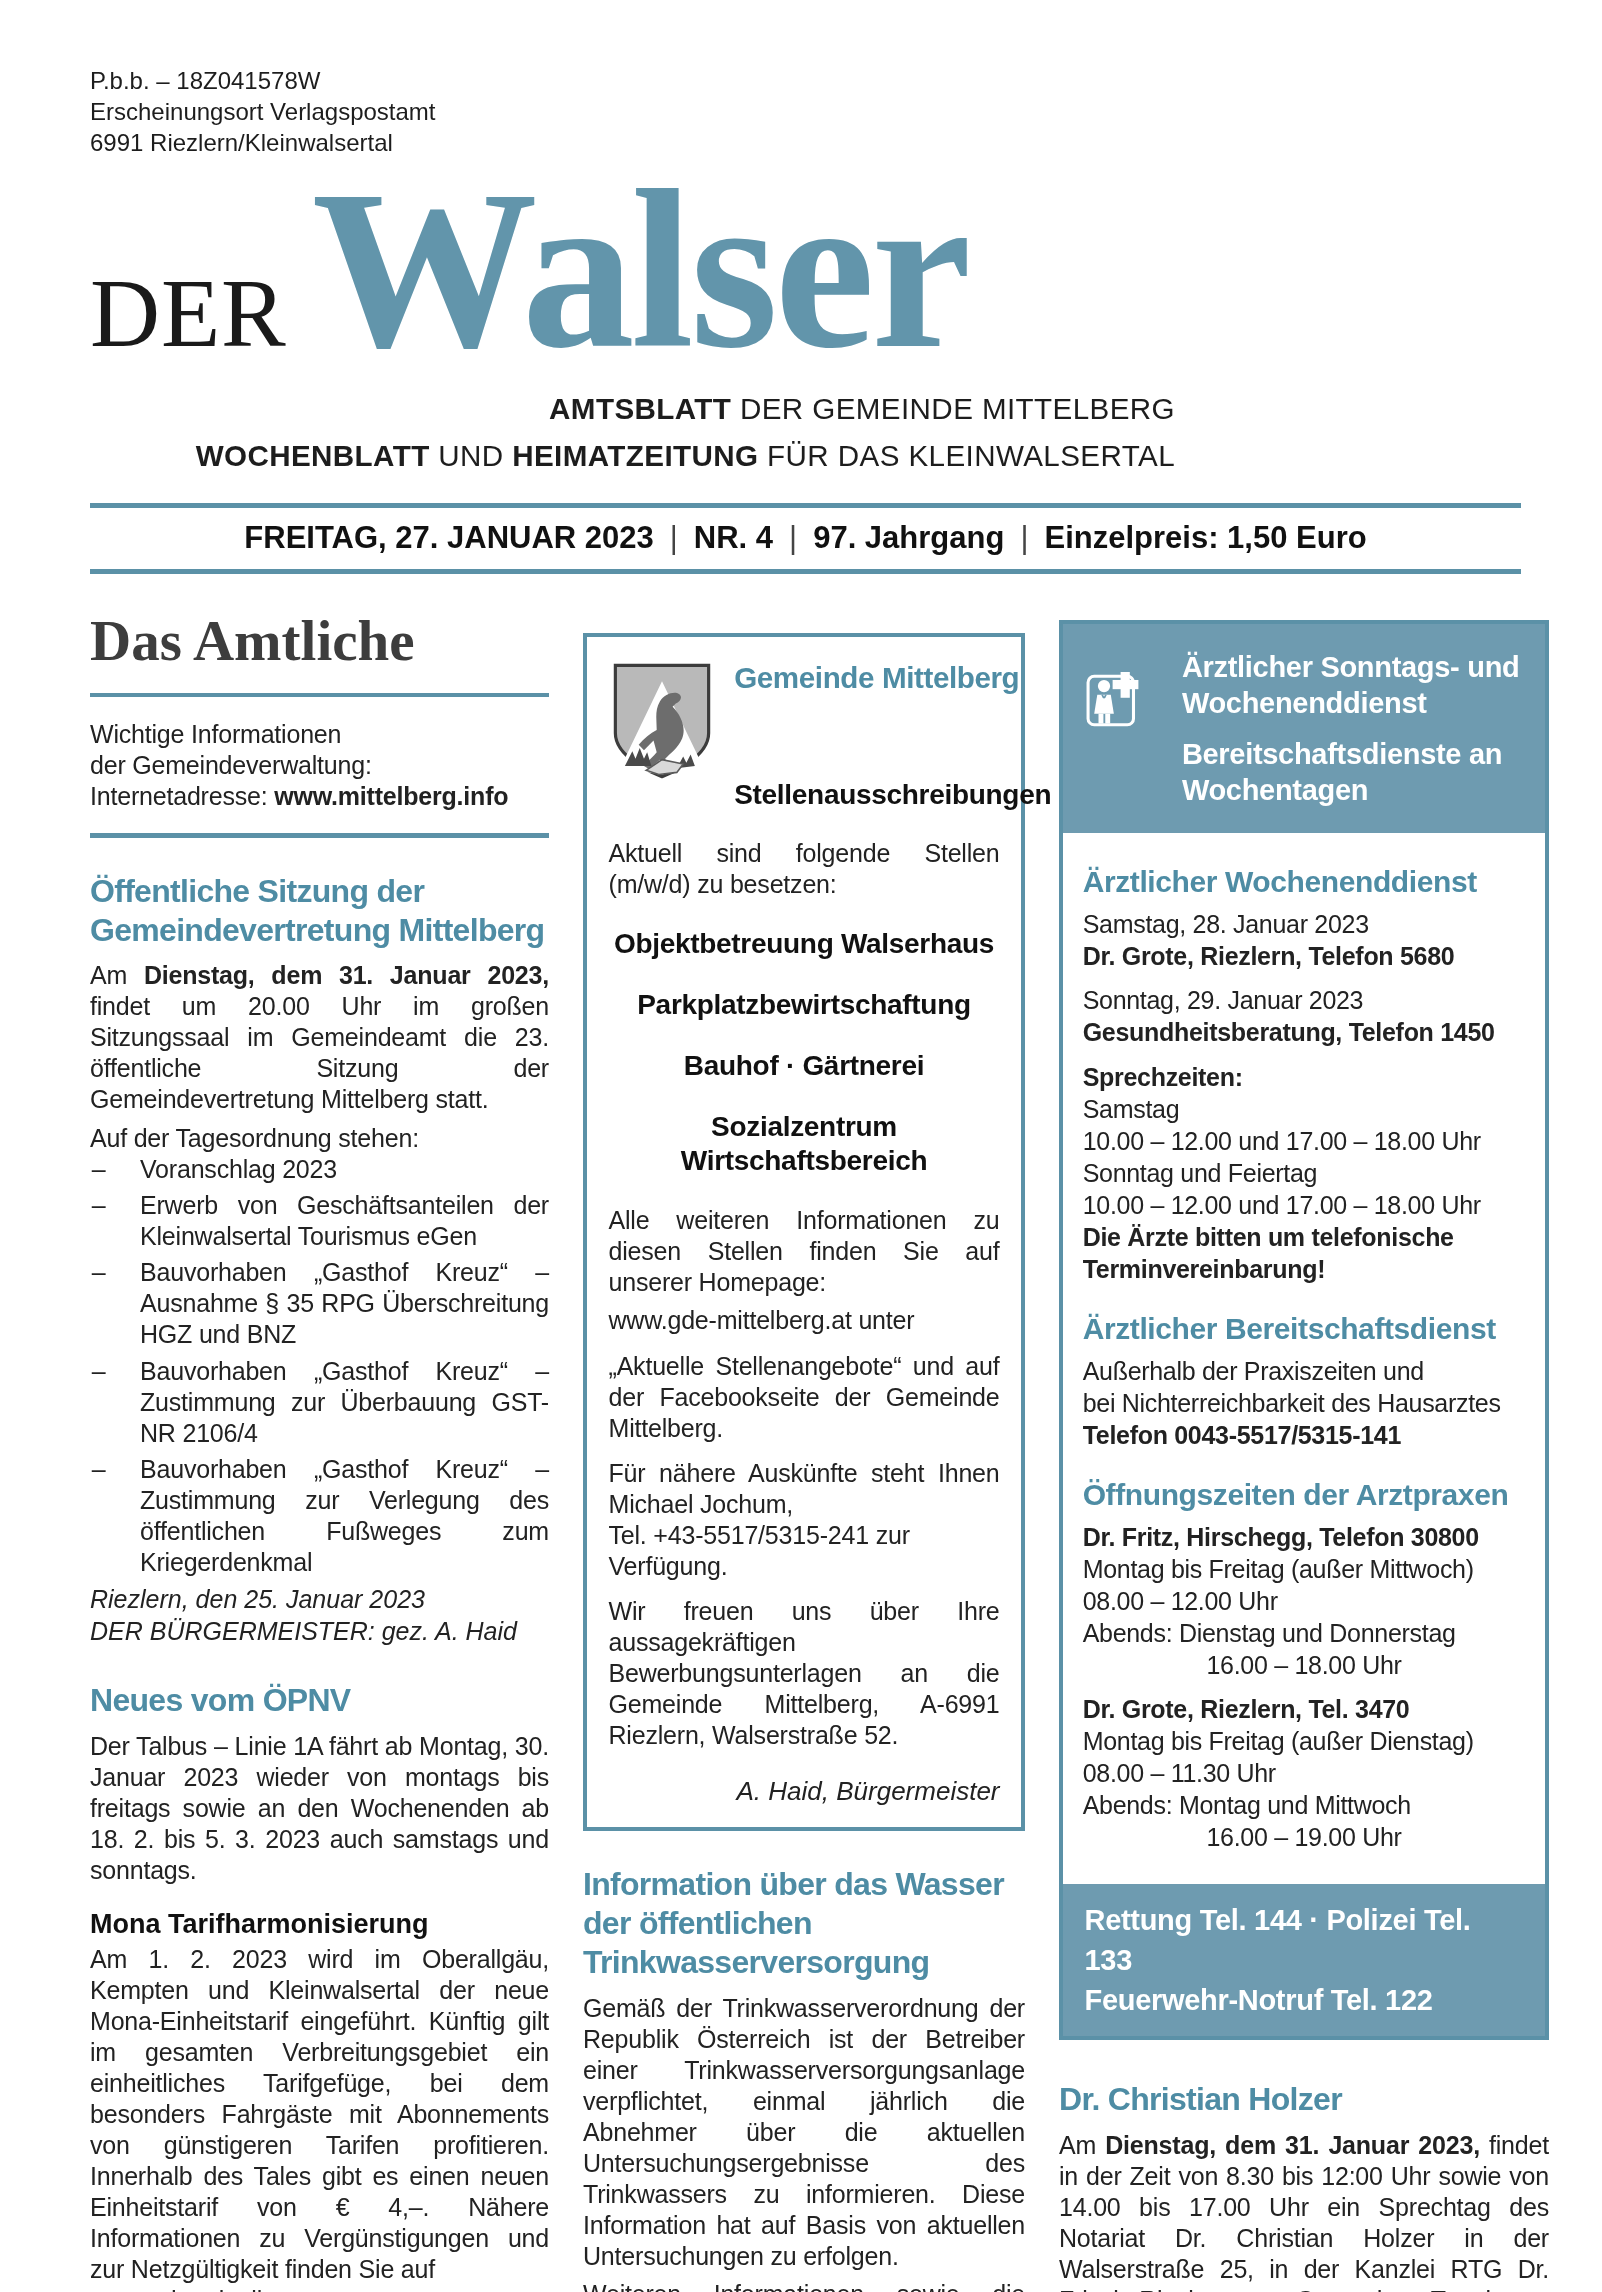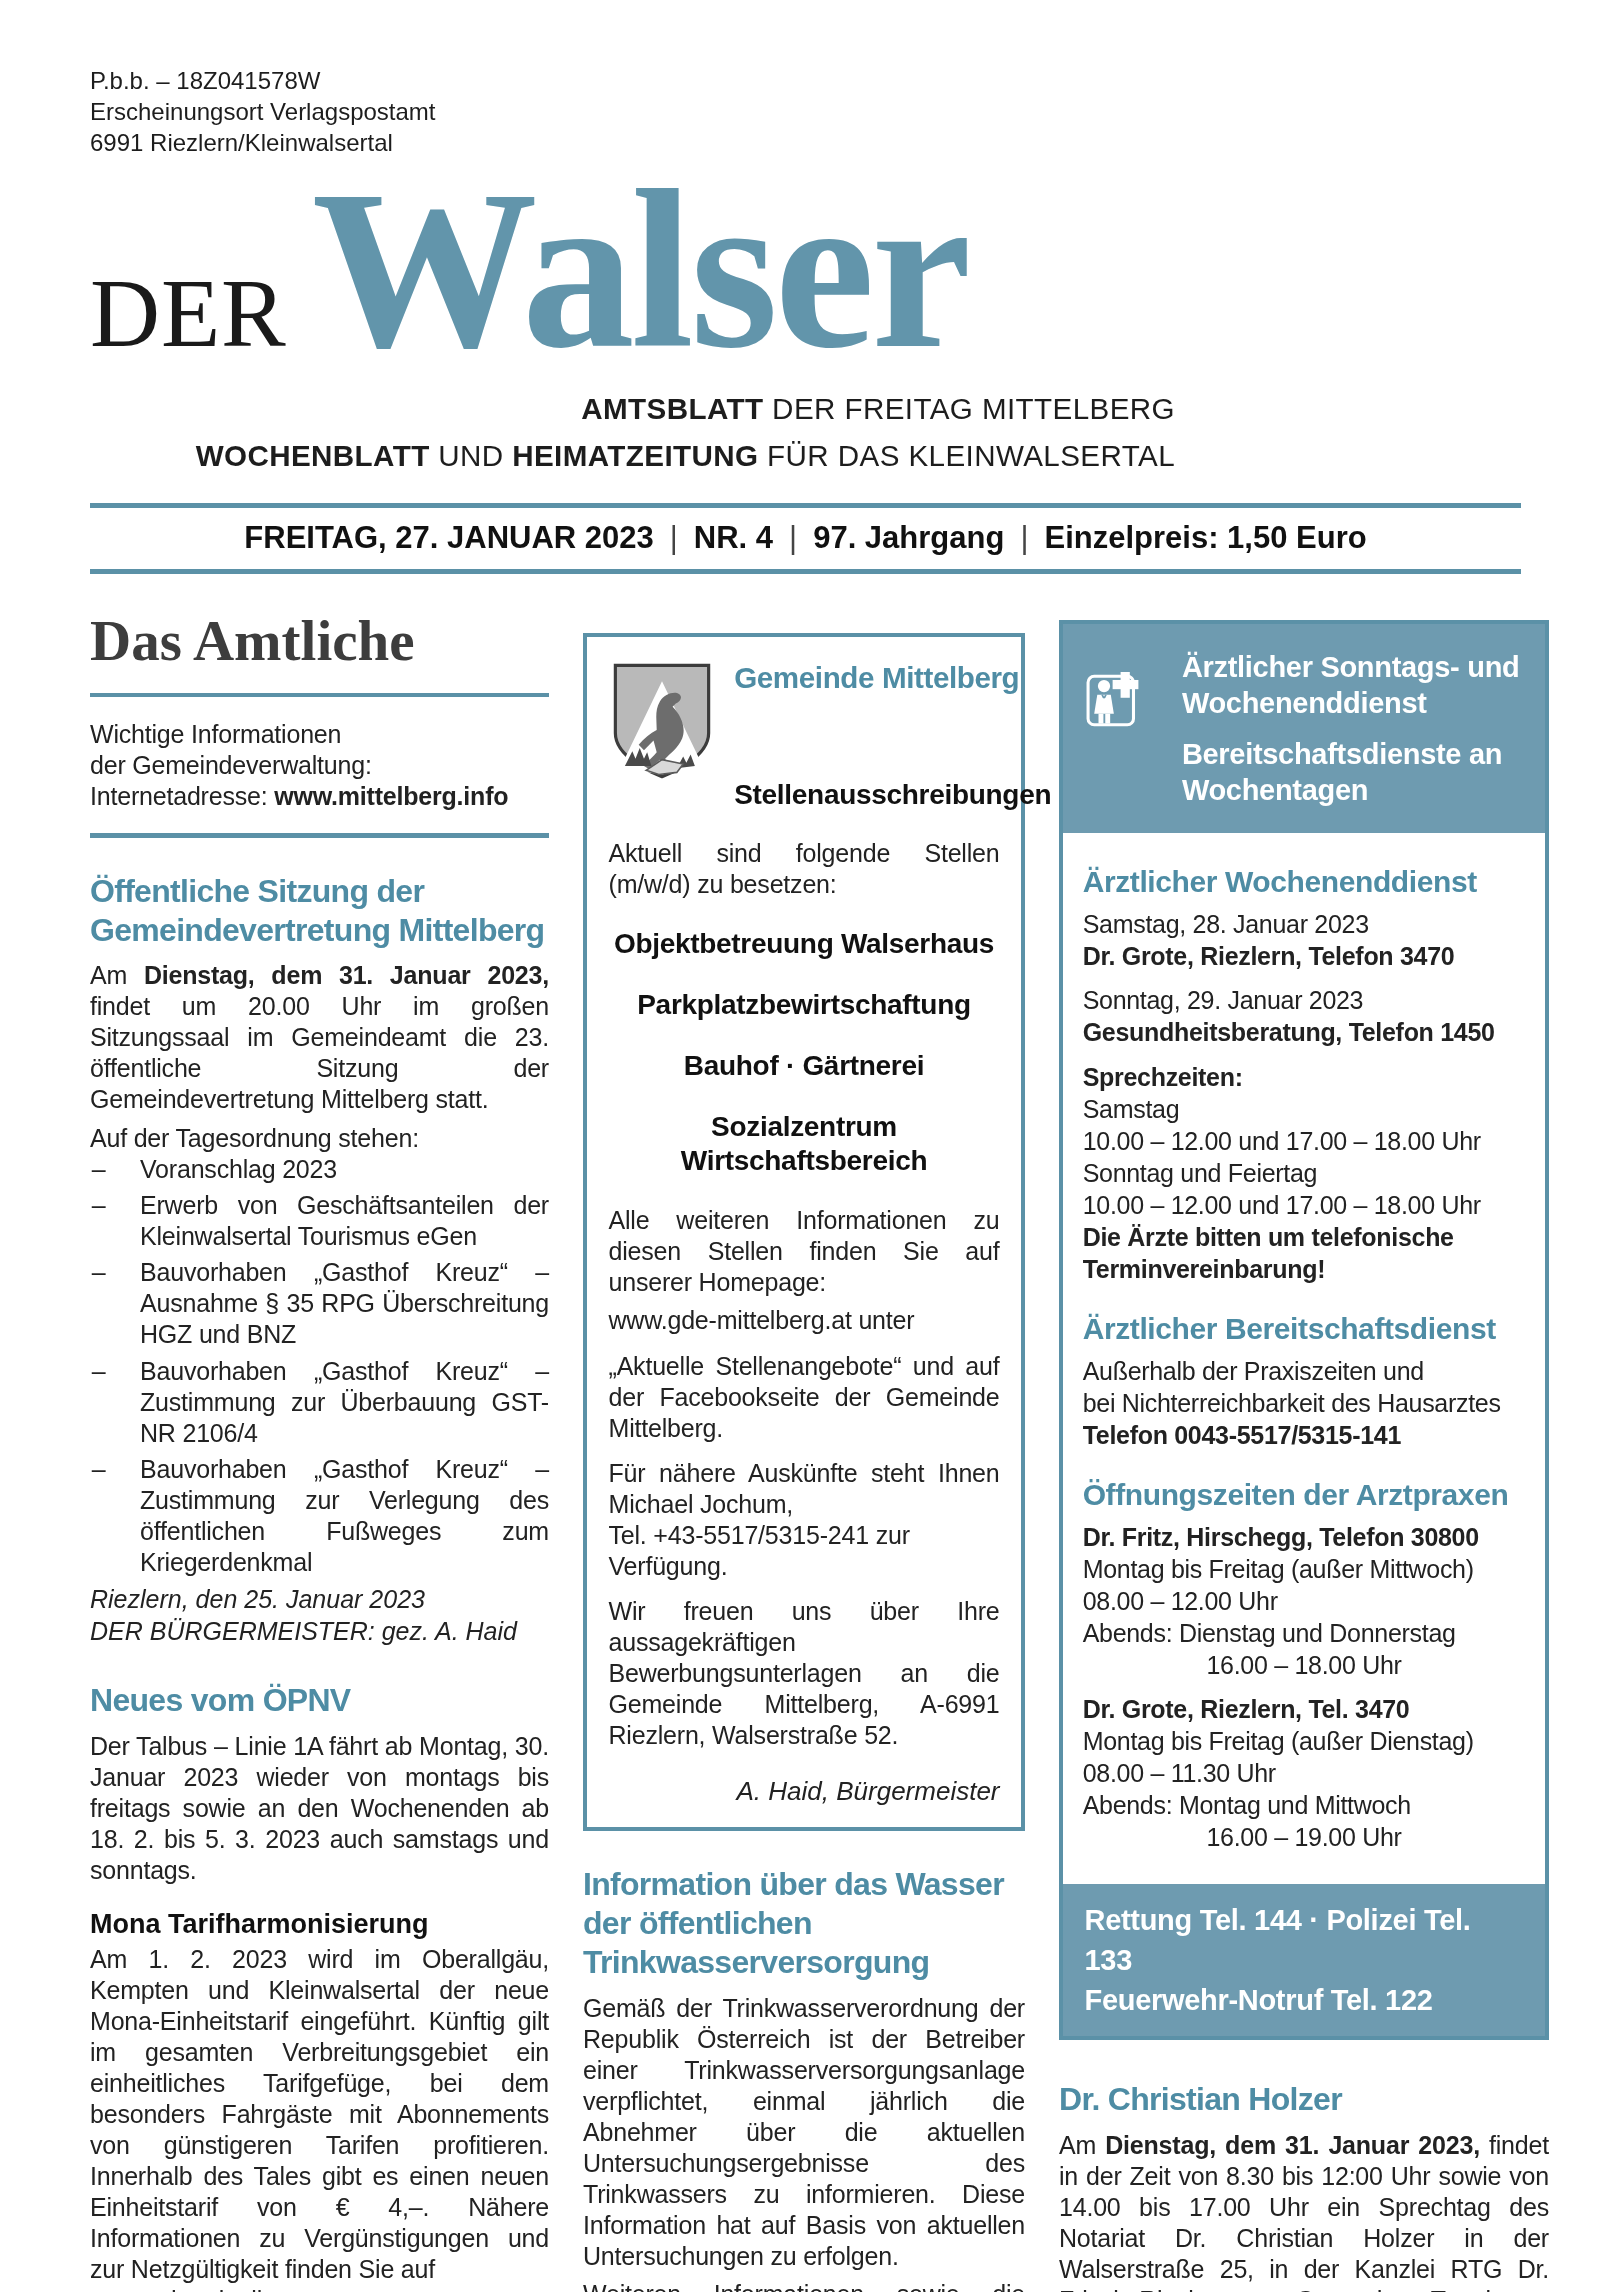--- a/index.html
+++ b/index.html
@@ -81,21 +81,21 @@
       <div>Erscheinungsort Verlagspostamt</div>
       <div>6991 Riezlern/Kleinwalsertal</div>
     </div>
 
     <div class="masthead">
       <div class="mast-row">
         <span class="mast-der">DER</span>
         <span class="mast-title">Walser</span>
       </div>
       <div class="mast-subs">
-        <div><span class="b">AMTSBLATT</span><span> DER FREITAG MITTELBERG</span></div>
+        <div><span class="b">AMTSBLATT</span><span> DER GEMEINDE MITTELBERG</span></div>
         <div class="row2"><span class="b">WOCHENBLATT</span><span> UND </span><span class="b">HEIMATZEITUNG</span><span> FÜR DAS KLEINWALSERTAL</span></div>
       </div>
     </div>
   </div>
 
   <div class="datebar">
     <span>FREITAG, 27. JANUAR 2023</span><span class="sep">|</span><span>NR. 4</span><span class="sep">|</span><span>97. Jahrgang</span><span class="sep">|</span><span>Einzelpreis: 1,50 Euro</span>
   </div>
 
   <div class="cols">
@@ -180,21 +180,21 @@
             <rect x="45" y="19" width="42" height="15" fill="#ffffff"></rect>
           </svg>
           <div class="medbox-header-text">
             <div class="med-h">Ärztlicher Sonntags- und Wochenenddienst</div>
             <div class="med-h">Bereitschaftsdienste an Wochentagen</div>
           </div>
         </div>
         <div class="medbox-content">
           <h3 class="teal">Ärztlicher Wochenenddienst</h3>
           <p class="med-line">Samstag, 28. Januar 2023</p>
-          <p class="med-line b">Dr. Grote, Riezlern, Telefon 3470</p>
+          <p class="med-line b">Dr. Grote, Riezlern, Telefon 5680</p>
           <p class="med-line mt">Sonntag, 29. Januar 2023</p>
           <p class="med-line b">Gesundheitsberatung, Telefon 1450</p>
           <p class="med-line b mt">Sprechzeiten:</p>
           <p class="med-line">Samstag</p>
           <p class="med-line">10.00 – 12.00 und 17.00 – 18.00 Uhr</p>
           <p class="med-line">Sonntag und Feiertag</p>
           <p class="med-line">10.00 – 12.00 und 17.00 – 18.00 Uhr</p>
           <p class="med-line b">Die Ärzte bitten um telefonische Terminvereinbarung!</p>
 
           <h3 class="teal">Ärztlicher Bereitschaftsdienst</h3>

